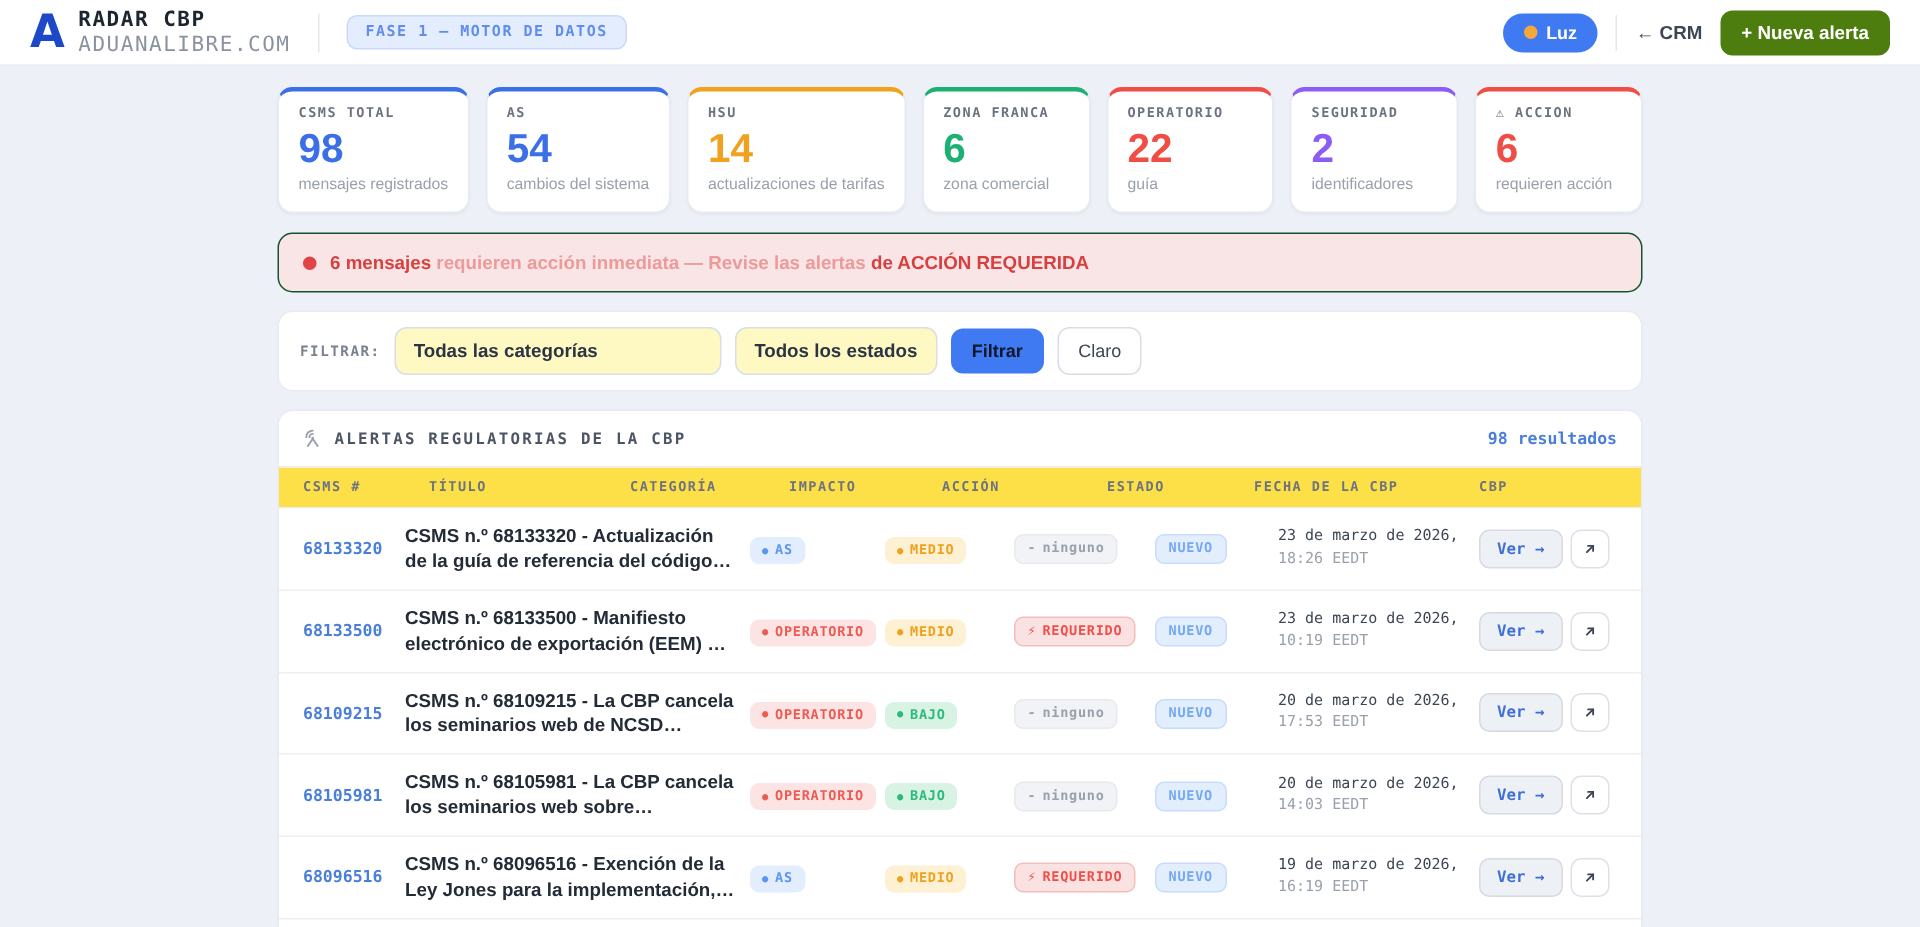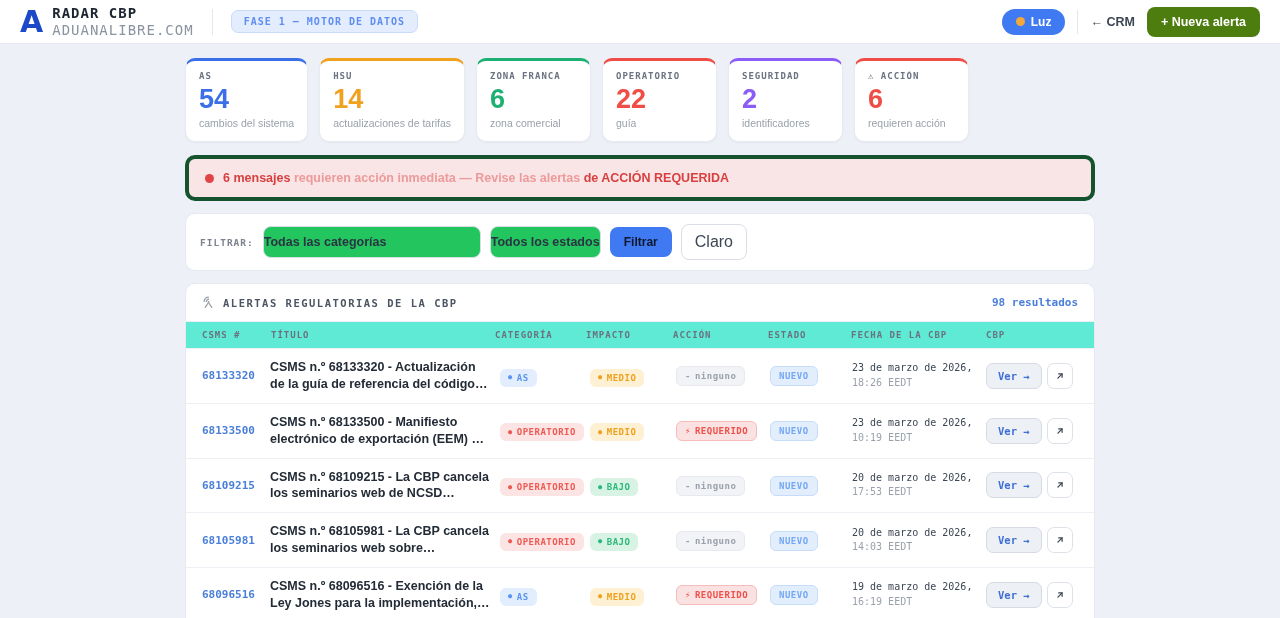--- a/index.html
+++ b/index.html
@@ -26,41 +26,41 @@
   .container { width:910px; margin:0 auto; padding-top:14px; }
 
   
   .stats { display:grid; grid-template-columns:repeat(7,1fr); gap:11px; }
   .stat-card { background:#ffffff; border:1px solid #e7eaf0; border-top:3px solid var(--accent,#3f7af2); border-radius:10px; padding:10px 13px 12px; box-shadow:0 1px 2px rgba(20,30,60,0.04); }
   .stat-label { font-family:"DejaVu Sans Mono", monospace; font-size:9px; font-weight:bold; letter-spacing:1px; color:#6b7280; white-space:nowrap; overflow:hidden; }
   .stat-value { font-size:27px; font-weight:bold; color:var(--accent,#3f7af2); line-height:32px; margin-top:2px; }
   .stat-sub { font-size:10.5px; color:#9aa1ab; margin-top:2px; white-space:nowrap; overflow:hidden; }
 
   
-  .alert-banner { margin-top:13px; background:#f9e5e6; border:4px solid #14532d; border-radius:10px; padding:12px 16px; display:flex; align-items:center; gap:9px; font-size:12.5px; }
+  .alert-banner { margin-top:13px; background:#f9e5e6; border:1px solid #14532d; border-radius:10px; padding:12px 16px; display:flex; align-items:center; gap:9px; font-size:12.5px; }
   .alert-dot { width:9px; height:9px; border-radius:50%; background:#e04444; flex:0 0 auto; }
   .alert-strong { font-weight:bold; color:#d84040; }
   .alert-mid { color:#ec9a9a; font-weight:bold; }
 
   
   .filter-card { margin-top:12px; background:#fff; border:1px solid #e7eaf0; border-radius:10px; padding:10px 14px; display:flex; align-items:center; gap:9px; }
   .filter-label { font-family:"DejaVu Sans Mono", monospace; font-size:9.5px; font-weight:bold; letter-spacing:1px; color:#7b828e; }
-  .filter-select { appearance:none; background:#22c55e; border:1px solid #d9dde5; border-radius:8px; padding:8px 0; font-size:12.5px; font-weight:bold; color:#2b3442; font-family:"Liberation Sans", sans-serif; }
+  .filter-select { appearance:none; background:#fef9c3; border:1px solid #d9dde5; border-radius:8px; padding:8px 12px; font-size:12.5px; font-weight:bold; color:#2b3442; font-family:"Liberation Sans", sans-serif; }
   .sel-cat { width:218px; }
   .btn-filtrar { background:#3f7af2; color:#0f172a; border:none; border-radius:8px; padding:8px 14px; font-size:12px; font-weight:bold; cursor:pointer; }
-  .btn-claro { background:#fff; color:#3d4654; border:1px solid #d9dde5; border-radius:8px; padding:8px 13px; font-size:16px; cursor:pointer; }
+  .btn-claro { background:#fff; color:#3d4654; border:1px solid #d9dde5; border-radius:8px; padding:8px 13px; font-size:12px; cursor:pointer; }
 
   
   .table-card { margin-top:12px; background:#fff; border:1px solid #e7eaf0; border-radius:10px; overflow:hidden; }
   .table-head { display:flex; align-items:center; justify-content:space-between; padding:12px 16px;gap:24px; }
   .table-title-wrap { display:flex; align-items:center; gap:8px; }
   .antenna-icon { color:#9aa1ab; display:inline-flex; }
   .table-title { font-family:"DejaVu Sans Mono", monospace; font-size:10.5px; font-weight:bold; letter-spacing:1.5px; color:#4b5563; }
   .results-count { font-family:"DejaVu Sans Mono", monospace; font-size:11px; font-weight:bold; color:#4a7fd9; }
-  .cols { display:grid; grid-template-columns:58px 1fr 80px 76px 84px 72px 124px 92px; gap:11px; background:#5eead4; padding:8px 16px; border-top:1px solid #eceef3; }
+  .cols { display:grid; grid-template-columns:58px 1fr 80px 76px 84px 72px 124px 92px; gap:26px; background:#fde047; padding:8px 16px; border-top:1px solid #eceef3; }
   .col-h { font-family:"DejaVu Sans Mono", monospace; font-size:9px; font-weight:bold; letter-spacing:1px; color:#6b7280; white-space:nowrap; }
   .row { display:grid; grid-template-columns:58px 1fr 80px 76px 84px 72px 124px 92px; gap:10px; padding:10px 16px; border-top:1px solid #edeff4; align-items:center; min-height:44px; }
   .cell-id { font-family:"DejaVu Sans Mono", monospace; font-size:11px; font-weight:bold; color:#4a7fd9; cursor:pointer; }
   .cell-title { font-size:12.5px; font-weight:bold; color:#232b36; line-height:1.35; display:-webkit-box; -webkit-line-clamp:2; -webkit-box-orient:vertical; overflow:hidden; }
   .badge { font-family:"DejaVu Sans Mono", monospace; font-size:9px; font-weight:bold; letter-spacing:0.5px; padding:4px 8px; border-radius:6px; display:inline-flex; align-items:center; gap:4px; white-space:nowrap; }
   .badge .dot { font-size:7px; line-height:1; }
   .b-as        { background:#e2edfd; color:#5a95f1; }
   .b-operatorio{ background:#fce4e4; color:#ee5a52; }
   .b-medio     { background:#fdf0d3; color:#efa11d; }
   .b-bajo      { background:#d8f3e4; color:#2cb97c; }
@@ -96,20 +96,25 @@
     <div class="right-divider"></div>
     <a class="crm-link" href="#">← CRM</a>
     <button class="new-alert-btn">+ Nueva alerta</button>
   </div>
 </header>
 
 <main class="container">
 
   <section class="stats" id="stats">
       <div class="stat-card" style="--accent: #3a6fe8;">
+        <div class="stat-label">CSMS TOTAL</div>
+        <div class="stat-value">98</div>
+        <div class="stat-sub">mensajes registrados</div>
+      </div>
+      <div class="stat-card" style="--accent: #3a6fe8;">
         <div class="stat-label">AS</div>
         <div class="stat-value">54</div>
         <div class="stat-sub">cambios del sistema</div>
       </div>
       <div class="stat-card" style="--accent: #f0a11d;">
         <div class="stat-label">HSU</div>
         <div class="stat-value">14</div>
         <div class="stat-sub">actualizaciones de tarifas</div>
       </div>
       <div class="stat-card" style="--accent: #1db073;">

